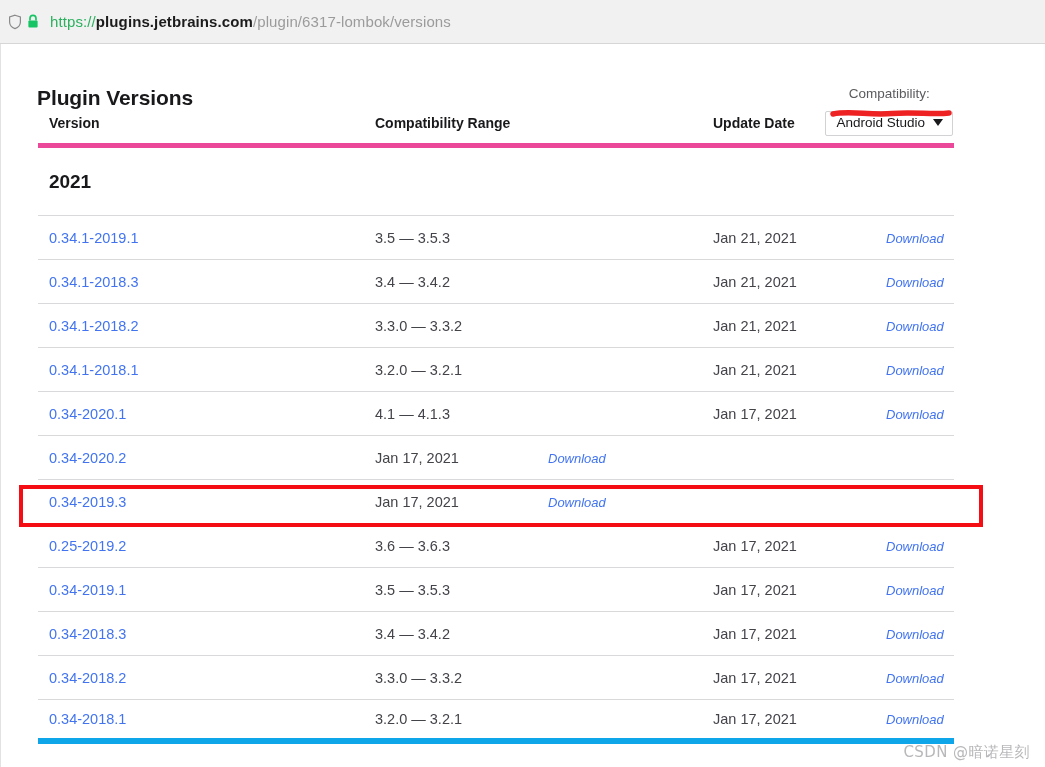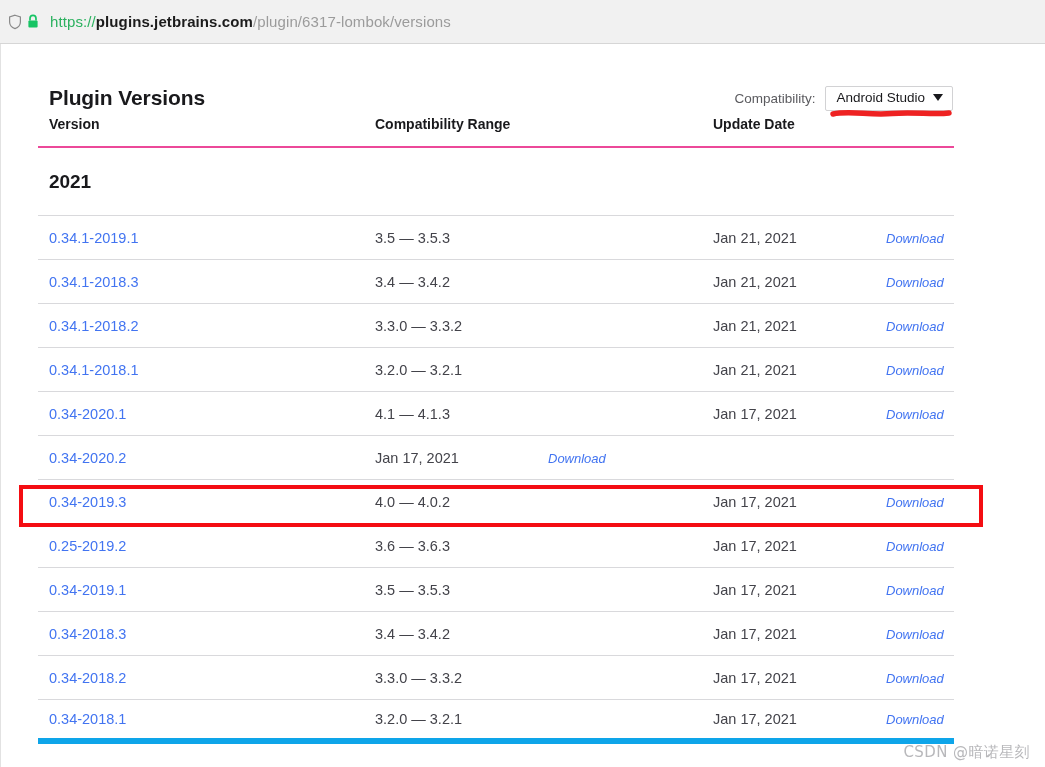--- a/index.html
+++ b/index.html
@@ -52,35 +52,36 @@
     border-left: 1px solid #e2e2e2;
     background: #fff;
   }
 
   .page-head {
     position: relative;
     height: 58px;
   }
   .page-title {
     position: absolute;
-    left: 48px;
+    left: 36px;
     top: 42px;
     font-size: 21px;
     font-weight: 700;
     color: #19191c;
     letter-spacing: -0.1px;
   }
 
   .compat-wrap {
     position: absolute;
     right: 92px;
     top: 42px;
     display: flex;
     align-items: center;
     gap: 10px;
+    flex-direction: column;
   }
   .compat-label {
     font-size: 13.5px;
     color: #5b5b5f;
   }
   .compat-select {
     border: 1px solid #d2d2d4;
     border-radius: 2px;
     background: #fff;
     padding: 4px 9px 5px 10px;
@@ -118,21 +119,21 @@
     position: relative;
   }
   .row {
     display: flex;
     align-items: center;
     border-bottom: 1px solid #d9d9dc;
     box-sizing: border-box;
   }
   .row.head {
     height: 46px;
-    border-bottom: 2px solid #ec4899;
+    border-bottom: 5px solid #ec4899;
     align-items: center;
   }
   .row.year {
     height: 68px;
     border-bottom: 1px solid #d9d9dc;
   }
   .row.data {
     height: 44px;
   }
   .row.data.last { border-bottom: 6px solid #0ea5e9; }
@@ -276,21 +277,20 @@
           <div class="c-date cell-text">Jan 17, 2021</div>
           <div class="c-dl"><a class="dl-link">Download</a></div>
         </div>
         <div class="row data">
           <div class="c-version"><a class="link">0.34-2020.2</a></div>
           <div class="c-date cell-text">Jan 17, 2021</div>
           <div class="c-dl"><a class="dl-link">Download</a></div>
         </div>
         <div class="row data">
           <div class="c-version"><a class="link">0.34-2019.3</a></div>
-          <div class="c-range cell-text">4.0 — 4.0.2</div>
           <div class="c-date cell-text">Jan 17, 2021</div>
           <div class="c-dl"><a class="dl-link">Download</a></div>
         </div>
         <div class="row data">
           <div class="c-version"><a class="link">0.25-2019.2</a></div>
           <div class="c-range cell-text">3.6 — 3.6.3</div>
           <div class="c-date cell-text">Jan 17, 2021</div>
           <div class="c-dl"><a class="dl-link">Download</a></div>
         </div>
         <div class="row data">

